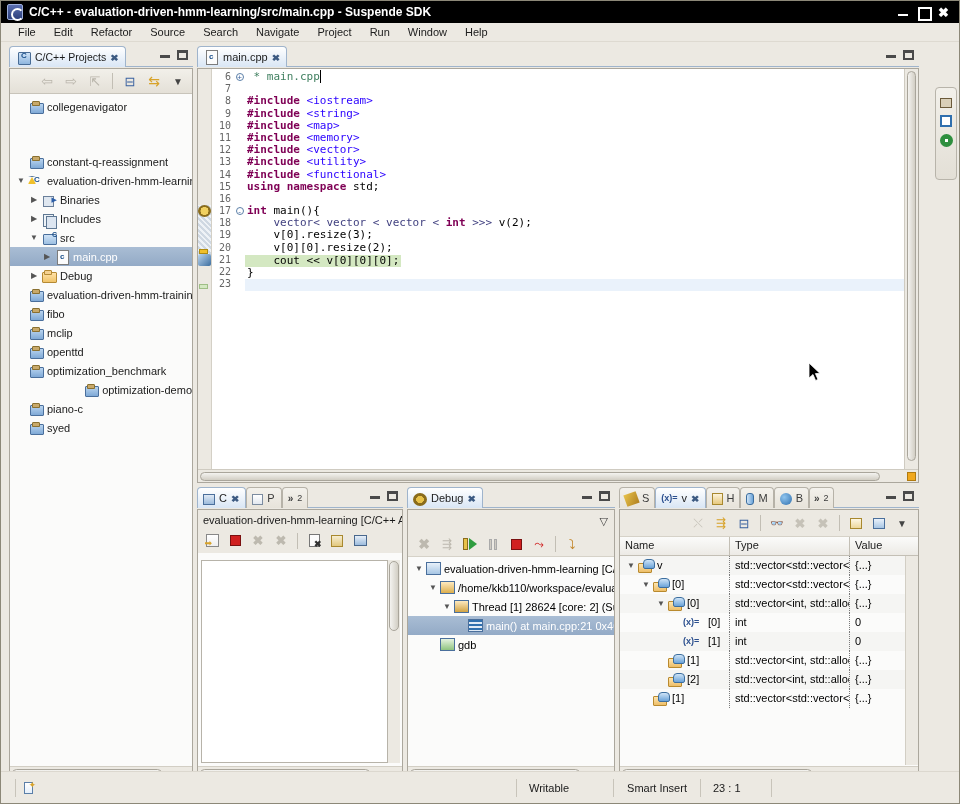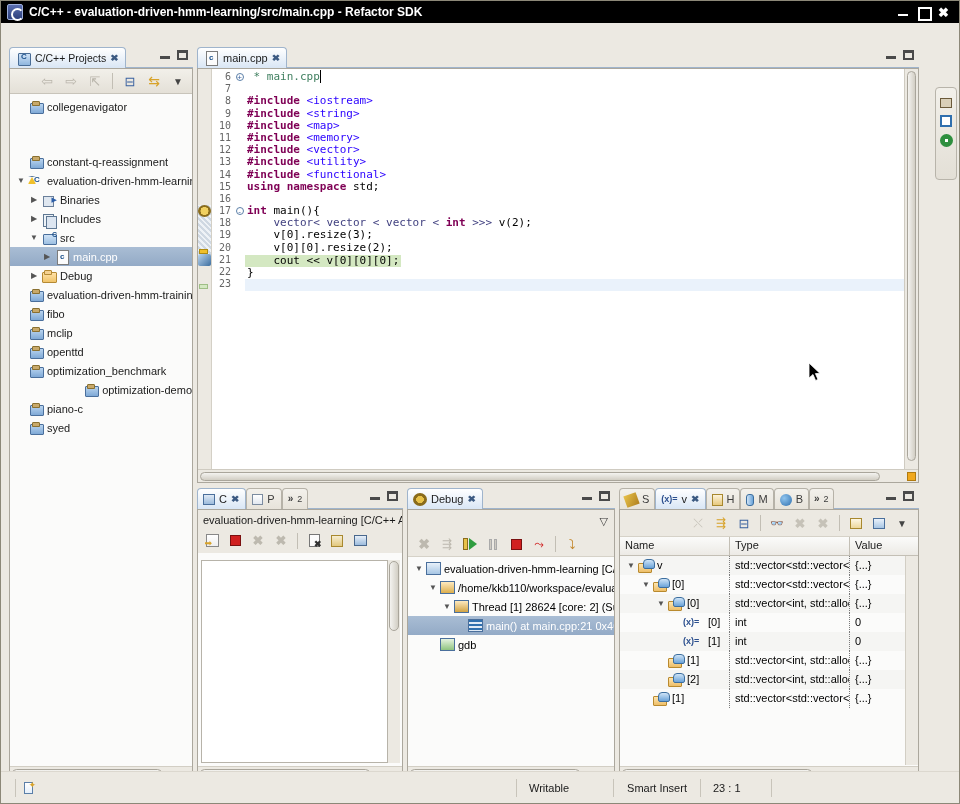--- a/index.html
+++ b/index.html
@@ -77,21 +77,21 @@
   }
 
   
   .part {
     position: absolute;
     background: #ece9e2;
   }
   .part-tabs {
     height: 22px;
     display: flex;
-    align-items: center;
+    align-items: flex-start;
     position: relative;
   }
   .tab {
     height: 21px;
     display: flex;
     align-items: center;
     gap: 4px;
     padding: 0 6px 0 5px;
     font-size: 11px;
     color: #1b1b1b;
@@ -397,28 +397,40 @@
     background:#ece9e2; border-top:1px solid #d2cec4;
   }
 </style>
 </head>
 <body>
 
 <div id="app">
 
   <div id="titlebar">
     <div class="tlogo"></div>
-    <span id="title-text">C/C++ - evaluation-driven-hmm-learning/src/main.cpp - Refactor SDK</span>
+    <span id="title-text">C/C++ - evaluation-driven-hmm-learning/src/main.cpp - Suspende SDK</span>
     <div class="wbtns">
       <div class="wbtn min"></div>
       <div class="wbtn max"></div>
       <div class="wbtn close">✖</div>
     </div>
   </div>
 
+  <div id="menubar">
+    <div class="mi">File</div>
+    <div class="mi">Edit</div>
+    <div class="mi">Refactor</div>
+    <div class="mi">Source</div>
+    <div class="mi">Search</div>
+    <div class="mi">Navigate</div>
+    <div class="mi">Project</div>
+    <div class="mi">Run</div>
+    <div class="mi">Window</div>
+    <div class="mi">Help</div>
+  </div>
 
   <div id="workbench">
 
     <div class="part" id="pe" style="left:8px; top:4px; width:184px; height:734px;">
       <div class="part-tabs">
         <div class="tab active" style="max-width:126px;">
           <span class="ic ic-cproj"></span>
           <span style="font-size:10.5px">C/C++ Projects</span>
           <span class="xclose">✖</span>
         </div>

